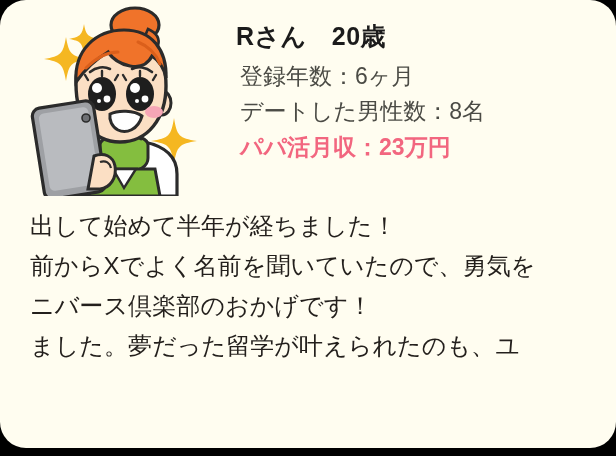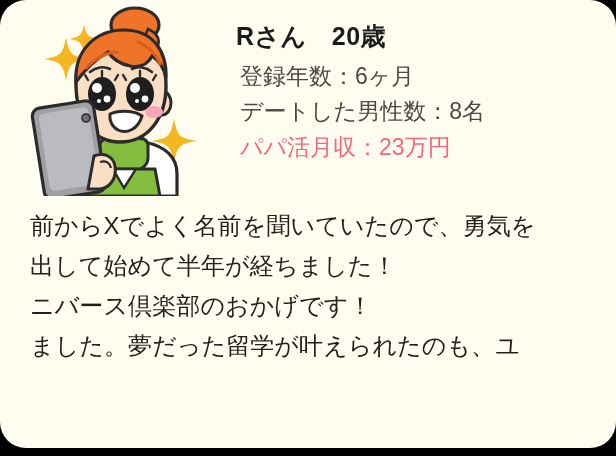--- a/index.html
+++ b/index.html
@@ -59,21 +59,21 @@
   }
   .profile-line {
     font-size: 23px;
     color: #4b4b45;
     line-height: 1.52;
     margin: 0 0 1px 18px;
     white-space: pre;
   }
   .profile-line.highlight {
     color: #F2667F;
-    font-weight: normal;
+    font-weight: bold;
   }
 
   
   .card-body {
     position: absolute;
     left: 30px;
     top: 206px;
     width: 556px;
   }
   .body-line {
@@ -165,19 +165,19 @@
 
       <div class="profile-line">登録年数：6ヶ月</div>
 
       <div class="profile-line">デートした男性数：8名</div>
 
       <div class="profile-line highlight">パパ活月収：23万円</div>
     </div>
   </div>
 
   <div class="card-body">
+    <div class="body-line">出して始めて半年が経ちました！</div>
     <div class="body-line">前からXでよく名前を聞いていたので、勇気を</div>
-    <div class="body-line">出して始めて半年が経ちました！</div>
     <div class="body-line">ニバース倶楽部のおかげです！</div>
     <div class="body-line">ました。夢だった留学が叶えられたのも、ユ</div>
   </div>
 
 </div>
 
 </body></html>

